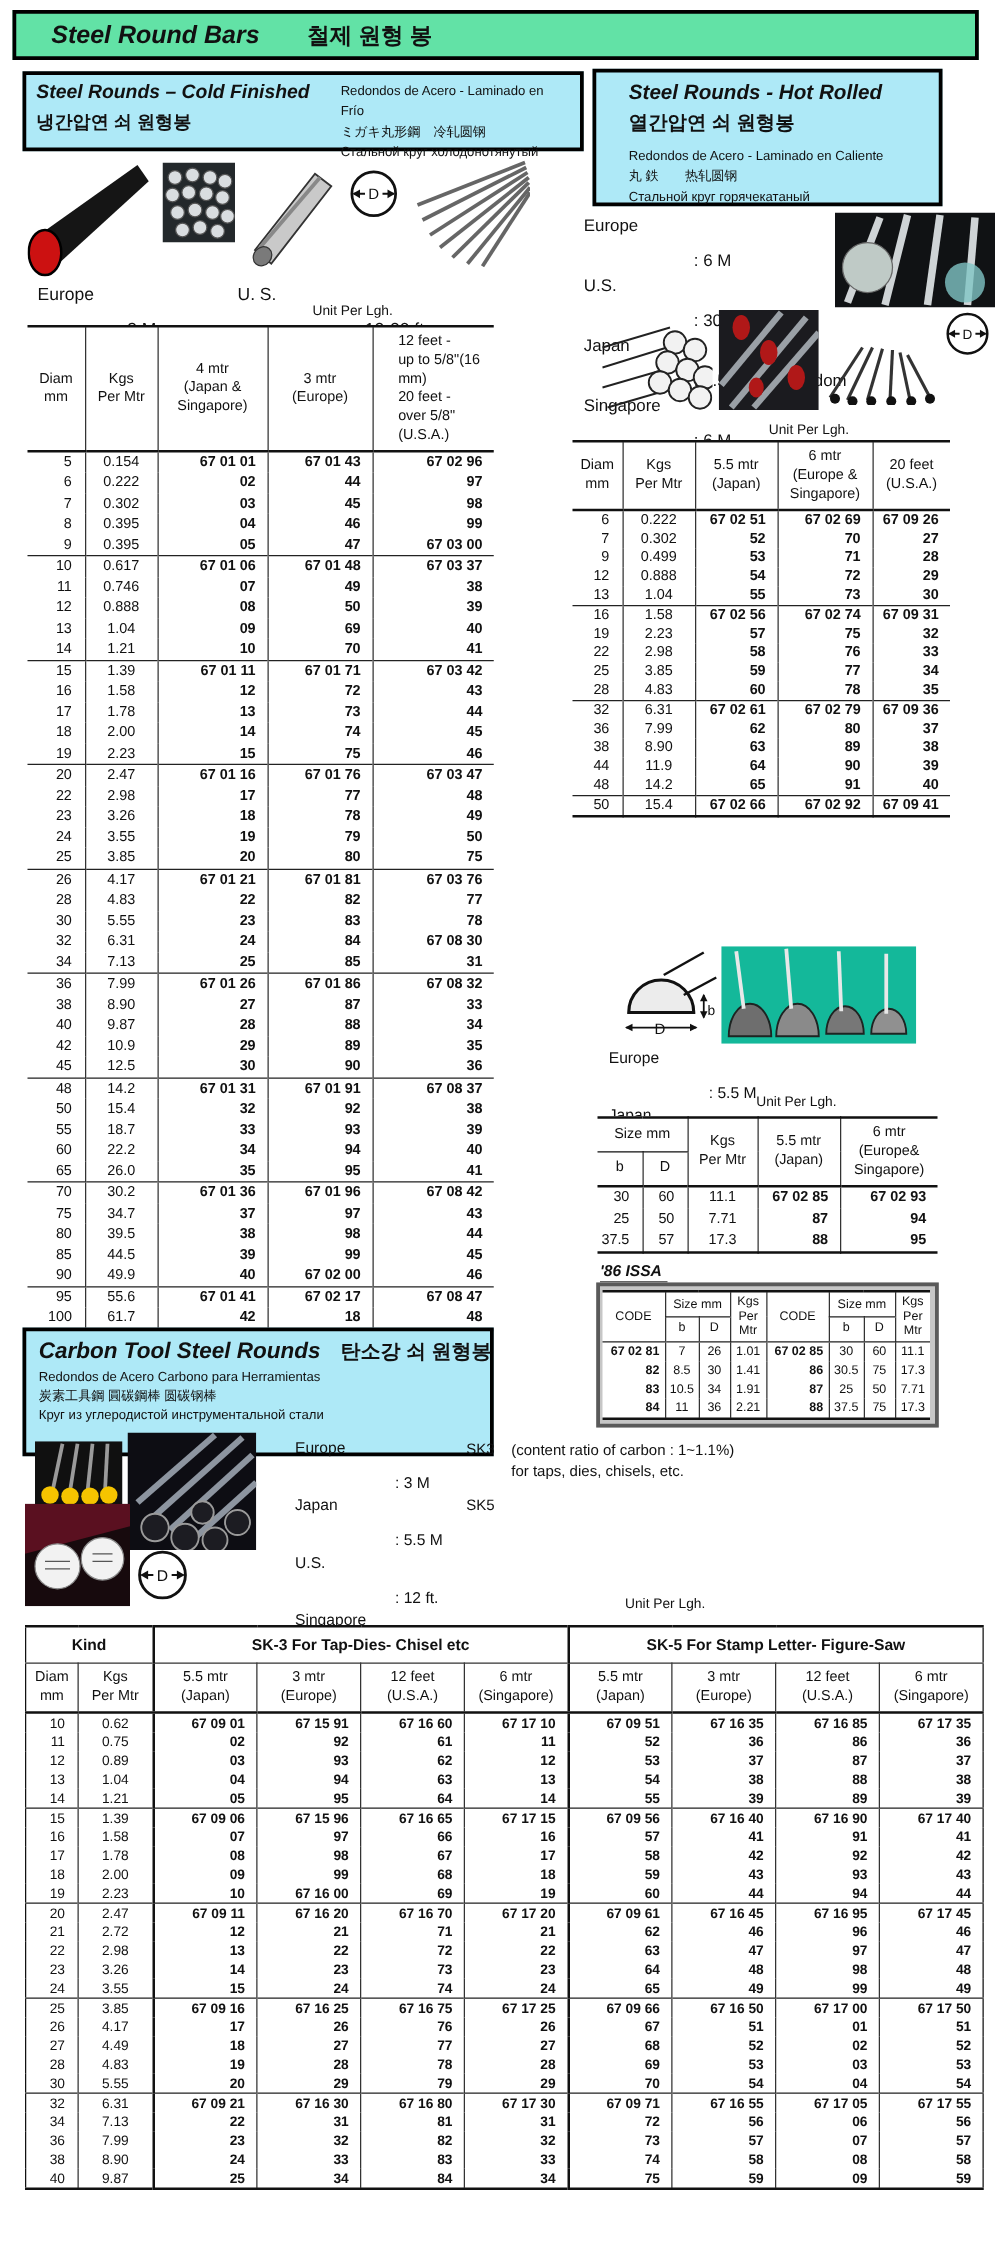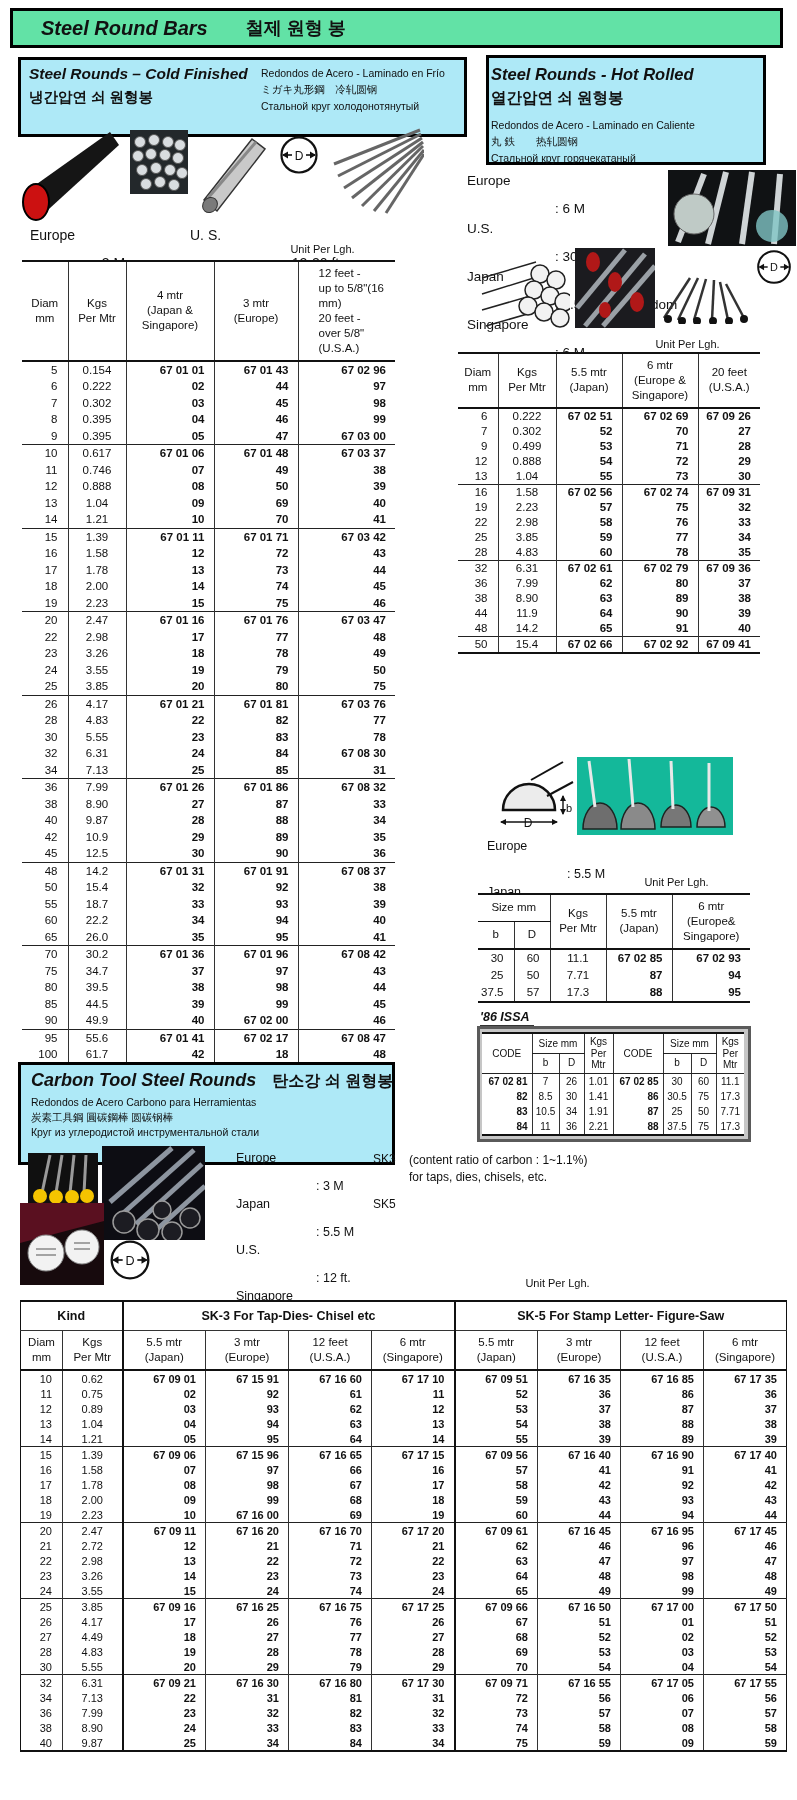--- a/index.html
+++ b/index.html
@@ -8,26 +8,26 @@
   .abs{position:absolute;}
 
   
   .banner{left:10px;top:8px;width:773px;height:40px;background:#62e2a6;border:3px solid #000;
           display:flex;align-items:center;gap:38px;padding-left:28px;box-sizing:border-box;}
   .banner .t1{font-size:20px;font-weight:bold;font-style:italic;}
   .banner .t2{font-size:18px;font-weight:bold;}
 
   
   .cyanbox{background:#aee9f7;border:3px solid #000;box-sizing:border-box;}
-  .box-cold{left:18px;top:57px;width:449px;height:80px;display:flex;padding:5px 8px;}
+  .box-cold{left:18px;top:57px;width:449px;height:64px;display:flex;padding:5px 8px;gap:12px;}
   .box-cold .lft{width:232px;}
   .box-cold .t1{font-size:15.5px;font-weight:bold;font-style:italic;white-space:nowrap;}
   .box-cold .t2{font-size:14.5px;font-weight:bold;margin-top:5px;}
   .sublines{font-size:10.5px;line-height:1.55;}
-  .box-hot{left:486px;top:55px;width:280px;height:110px;padding:7px 2px;}
+  .box-hot{left:474px;top:55px;width:280px;height:110px;padding:7px 26px;}
   .box-hot .t1{font-size:16.5px;font-weight:bold;font-style:italic;}
   .box-hot .t2{font-size:15.5px;font-weight:bold;margin-top:4px;}
   .box-hot .sublines{margin-top:8px;}
   .box-half{left:473px;top:653px;width:274px;height:97px;padding:6px 12px;}
   .box-half .t1{font-size:17px;font-weight:bold;font-style:italic;white-space:nowrap;}
   .box-half .t2{font-size:14.5px;font-weight:bold;margin-top:3px;}
   .box-half .sublines{margin-top:4px;font-size:10px;line-height:1.4;}
   .box-carbon{left:18px;top:1062px;width:377px;height:103px;padding:5px 10px;}
   .box-carbon .row1{display:flex;align-items:baseline;gap:16px;}
   .box-carbon .t1{font-size:18px;font-weight:bold;font-style:italic;white-space:nowrap;}
@@ -36,21 +36,21 @@
 
   
   .lengths{display:grid;font-size:13px;row-gap:4px;}
   .lengths .ll{white-space:nowrap;}
   .lengths .lv{white-space:nowrap;margin-top:28px;}
   .len-cold{left:30px;top:227px;grid-template-columns:64px 96px 94px 110px;font-size:14px;}
   .len-hot{left:467px;top:173px;grid-template-columns:88px auto;font-size:13.5px;row-gap:5px;}
   .len-half{left:487px;top:839px;grid-template-columns:80px auto;font-size:12.5px;row-gap:4px;}
   .len-carbon{left:236px;top:1151px;grid-template-columns:80px auto;font-size:12.5px;row-gap:4px;}
 
-  .unitlbl{font-size:11px;text-align:center;}
+  .unitlbl{font-size:11px;text-align:left;}
 
   
   table.tbl{border-collapse:collapse;table-layout:fixed;border-top:2.5px solid #111;
             border-bottom:2px solid #111;background:#fff;}
   .tbl th{border-bottom:2px solid #111;font-weight:normal;font-size:11.5px;
           padding:4px 1px;line-height:1.3;text-align:center;vertical-align:middle;}
   .tbl td{font-size:11.5px;padding:0 2px;text-align:center;vertical-align:middle;}
   .tbl td:not(:first-child),.tbl th:not(:first-child){border-left:1px solid #333;}
   .tbl tr.gs td{border-top:1.5px solid #222;}
   .diam{text-align:right !important;padding-right:10px !important;}

